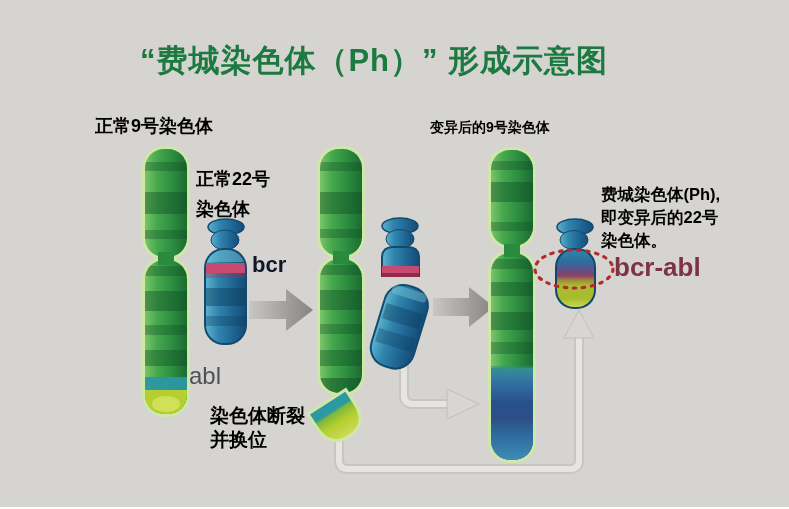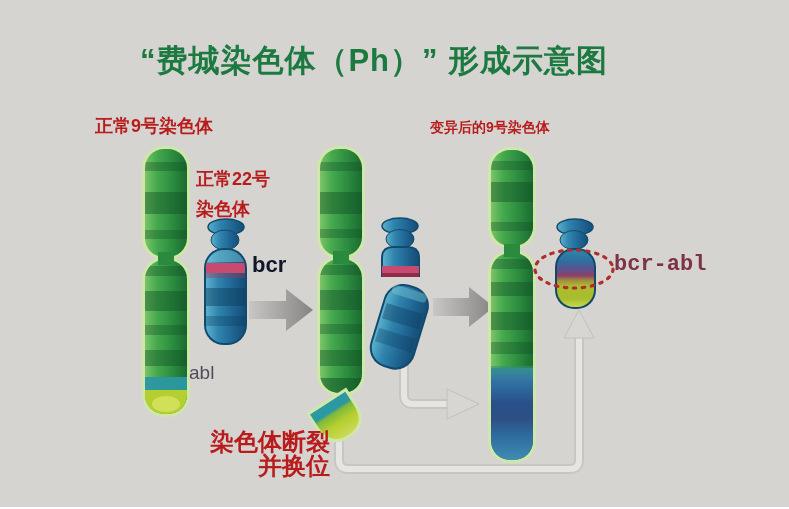--- a/index.html
+++ b/index.html
@@ -4,34 +4,34 @@
 <style>
   html,body{margin:0;padding:0;}
   #stage{
     position:relative;
     width:789px;height:507px;
     background:#d6d4d1;
     overflow:hidden;
     font-family:"Liberation Sans","DejaVu Sans",sans-serif;
   }
   #art{position:absolute;left:0;top:0;}
-  .lbl{position:absolute;color:#b91c1c;font-weight:bold;white-space:nowrap;}
+  .lbl{position:absolute;color:#000000;font-weight:bold;white-space:nowrap;}
   .title{
     position:absolute;left:374px;top:40px;transform:translateX(-50%);
     font-size:31px;font-weight:bold;color:#1c7a41;letter-spacing:1px;white-space:nowrap;
   }
   .lbl-normal9{left:95px;top:114px;font-size:18px;}
   .lbl-normal22{left:196px;top:164px;font-size:18px;line-height:30px;}
   .lbl-mutated9{left:430px;top:119px;font-size:14px;}
   .lbl-ph{left:601px;top:183px;font-size:16.5px;line-height:23px;}
-  .lbl-break{left:210px;top:430px;width:120px;font-size:24px;line-height:24px;text-align:right;}
+  .lbl-break{left:210px;top:404px;width:120px;font-size:19px;line-height:24px;text-align:left;}
   .gene{position:absolute;font-weight:600;white-space:nowrap;}
   .gene-bcr{left:252px;top:252px;font-size:22px;color:#0f172a;}
-  .gene-abl{left:189px;top:362px;font-size:19px;color:#4f4f56;font-weight:500;}
-  .gene-bcrabl{left:614px;top:252px;font-size:22px;color:#7d3247;font-family:Liberation Mono, monospace;}
+  .gene-abl{left:189px;top:362px;font-size:24px;color:#4f4f56;font-weight:500;}
+  .gene-bcrabl{left:614px;top:252px;font-size:26px;color:#7d3247;}
 </style>
 </head>
 <body>
 
 <div id="stage">
 
   <svg id="art" width="789" height="509" viewBox="0 0 789 509">
     <defs>
       <linearGradient id="gGreen" x1="0" y1="0" x2="1" y2="0">
         <stop offset="0" stop-color="#7cc468"></stop>
@@ -216,20 +216,25 @@
     <div>正常22号</div>
     <div>染色体</div>
   </div>
 
   <div class="gene gene-bcr">bcr</div>
 
   <div class="gene gene-abl">abl</div>
 
   <div class="lbl lbl-mutated9">变异后的9号染色体</div>
 
+  <div class="lbl lbl-ph">
+    <div>费城染色体(Ph),</div>
+    <div>即变异后的22号</div>
+    <div>染色体。</div>
+  </div>
 
   <div class="gene gene-bcrabl">bcr-abl</div>
 
   <div class="lbl lbl-break">
     <div>染色体断裂</div>
     <div>并换位</div>
   </div>
 
 </div>
 

